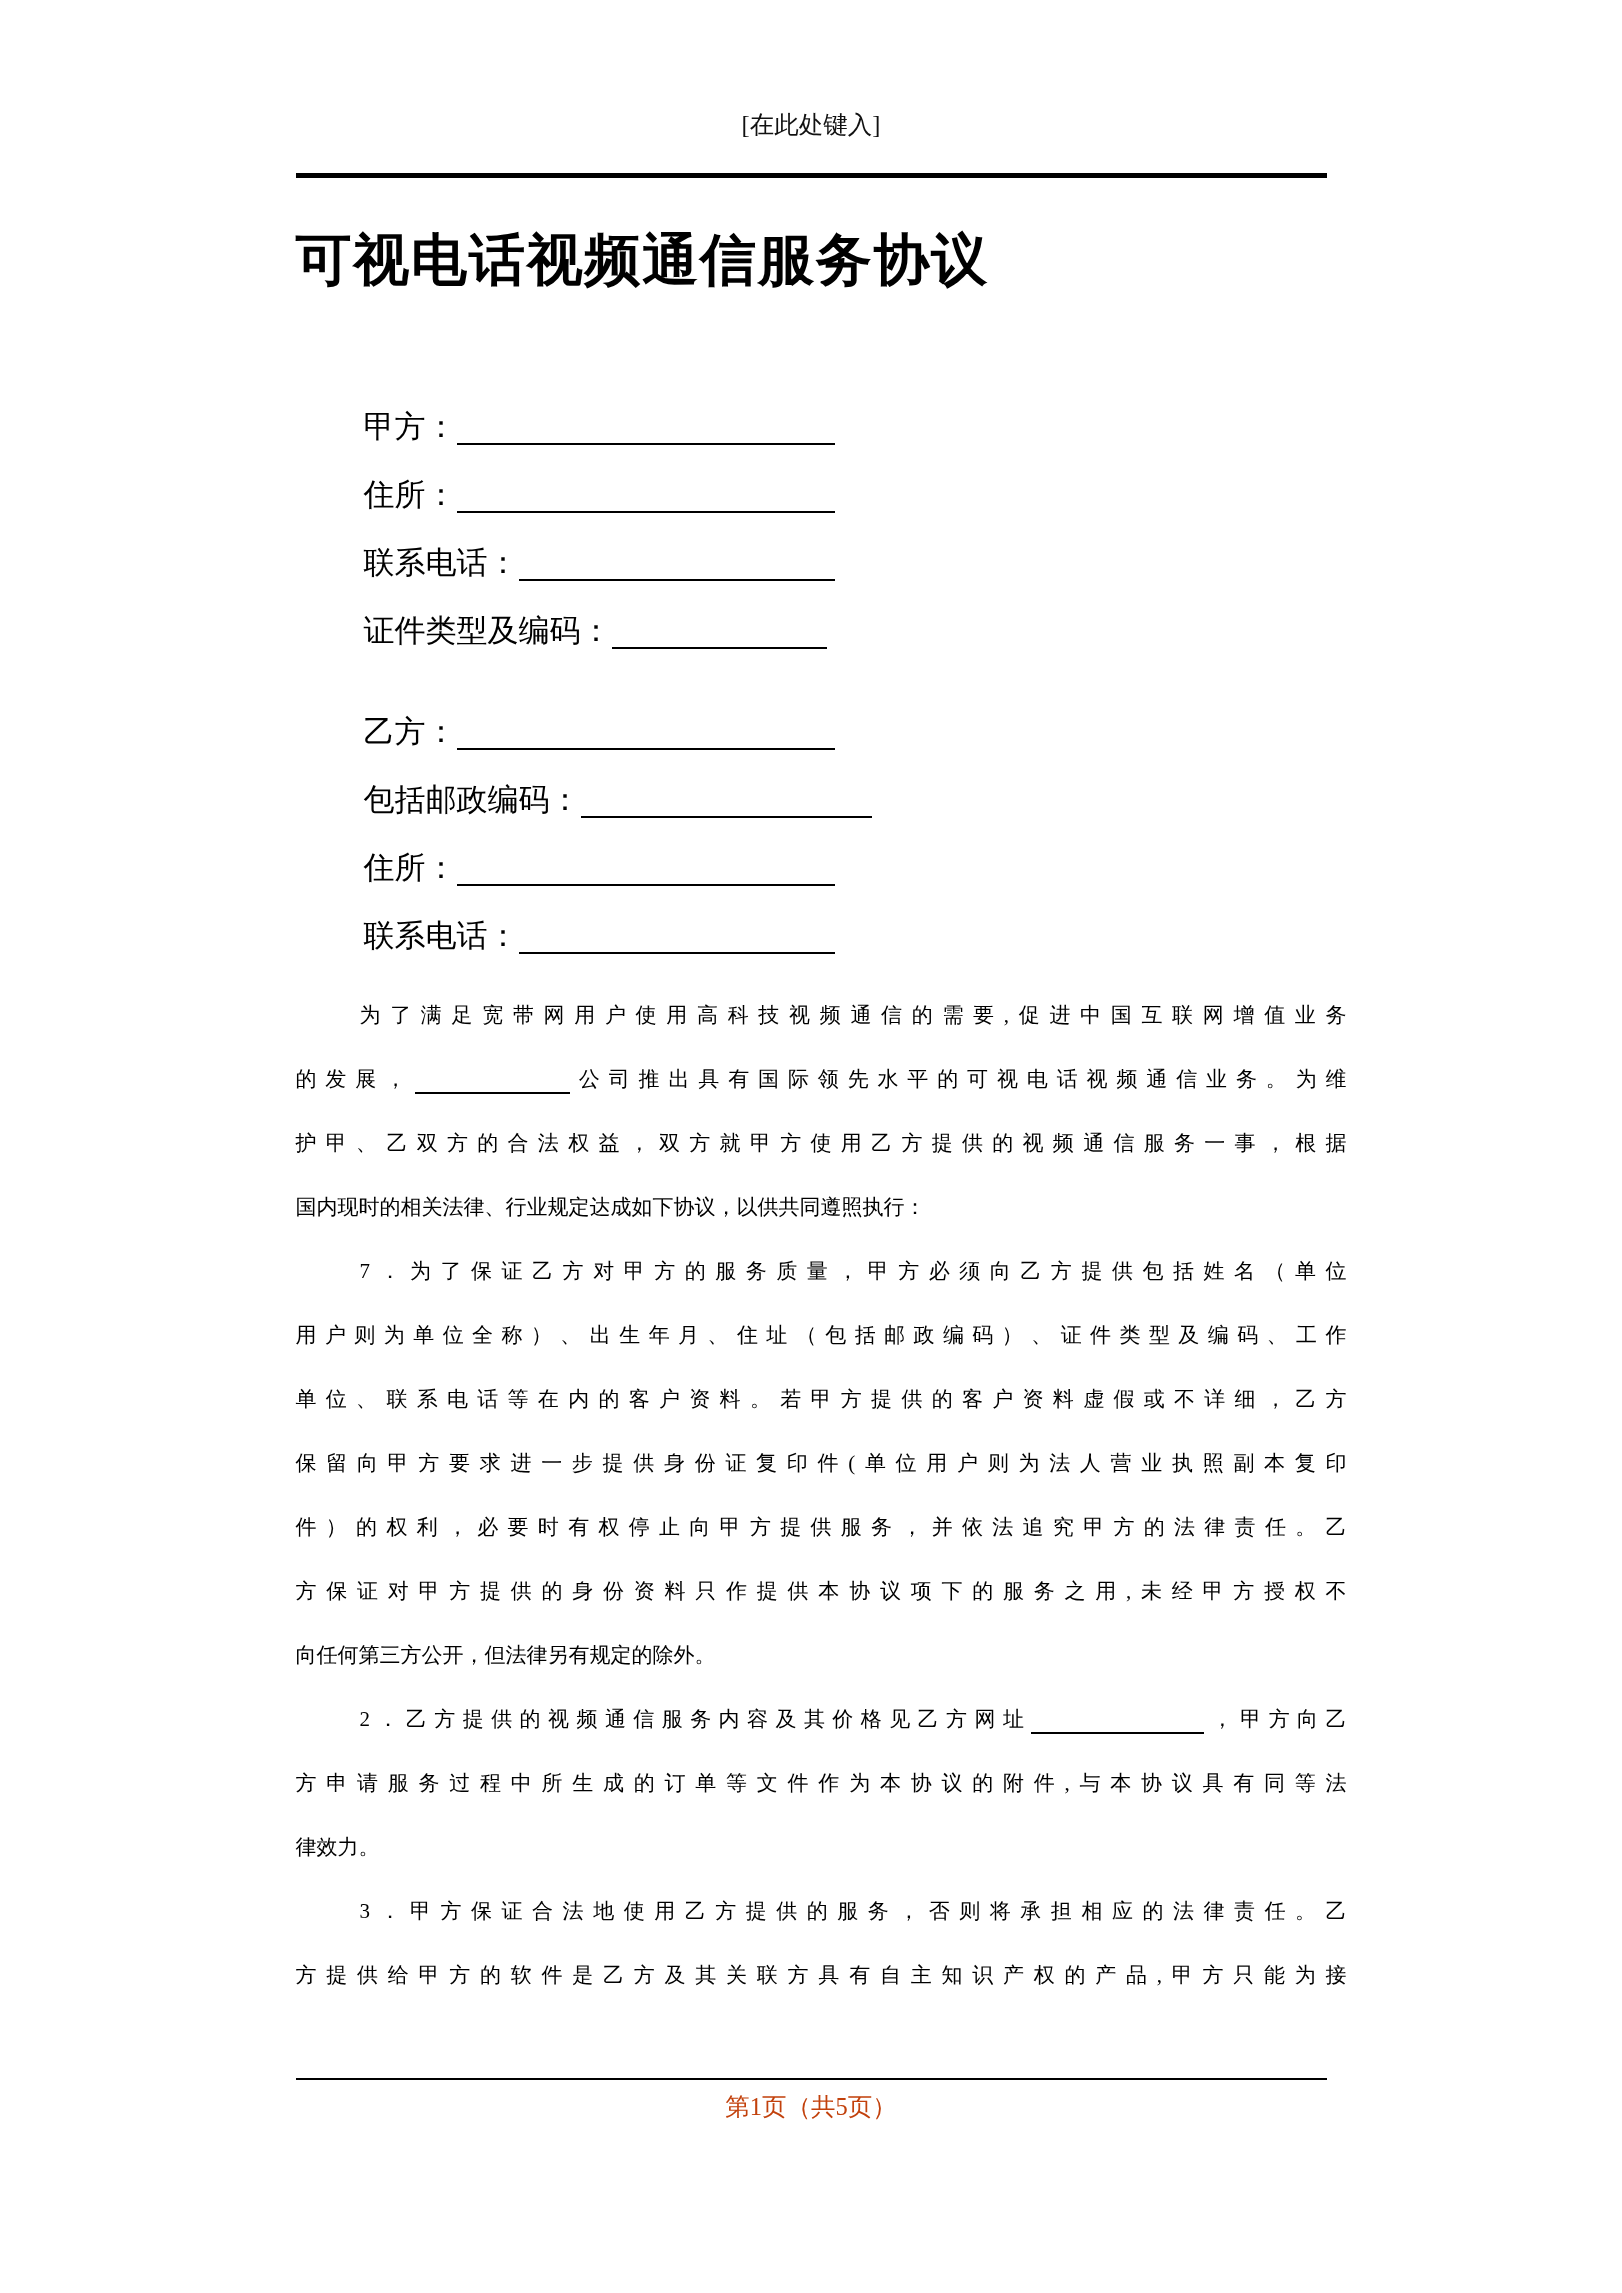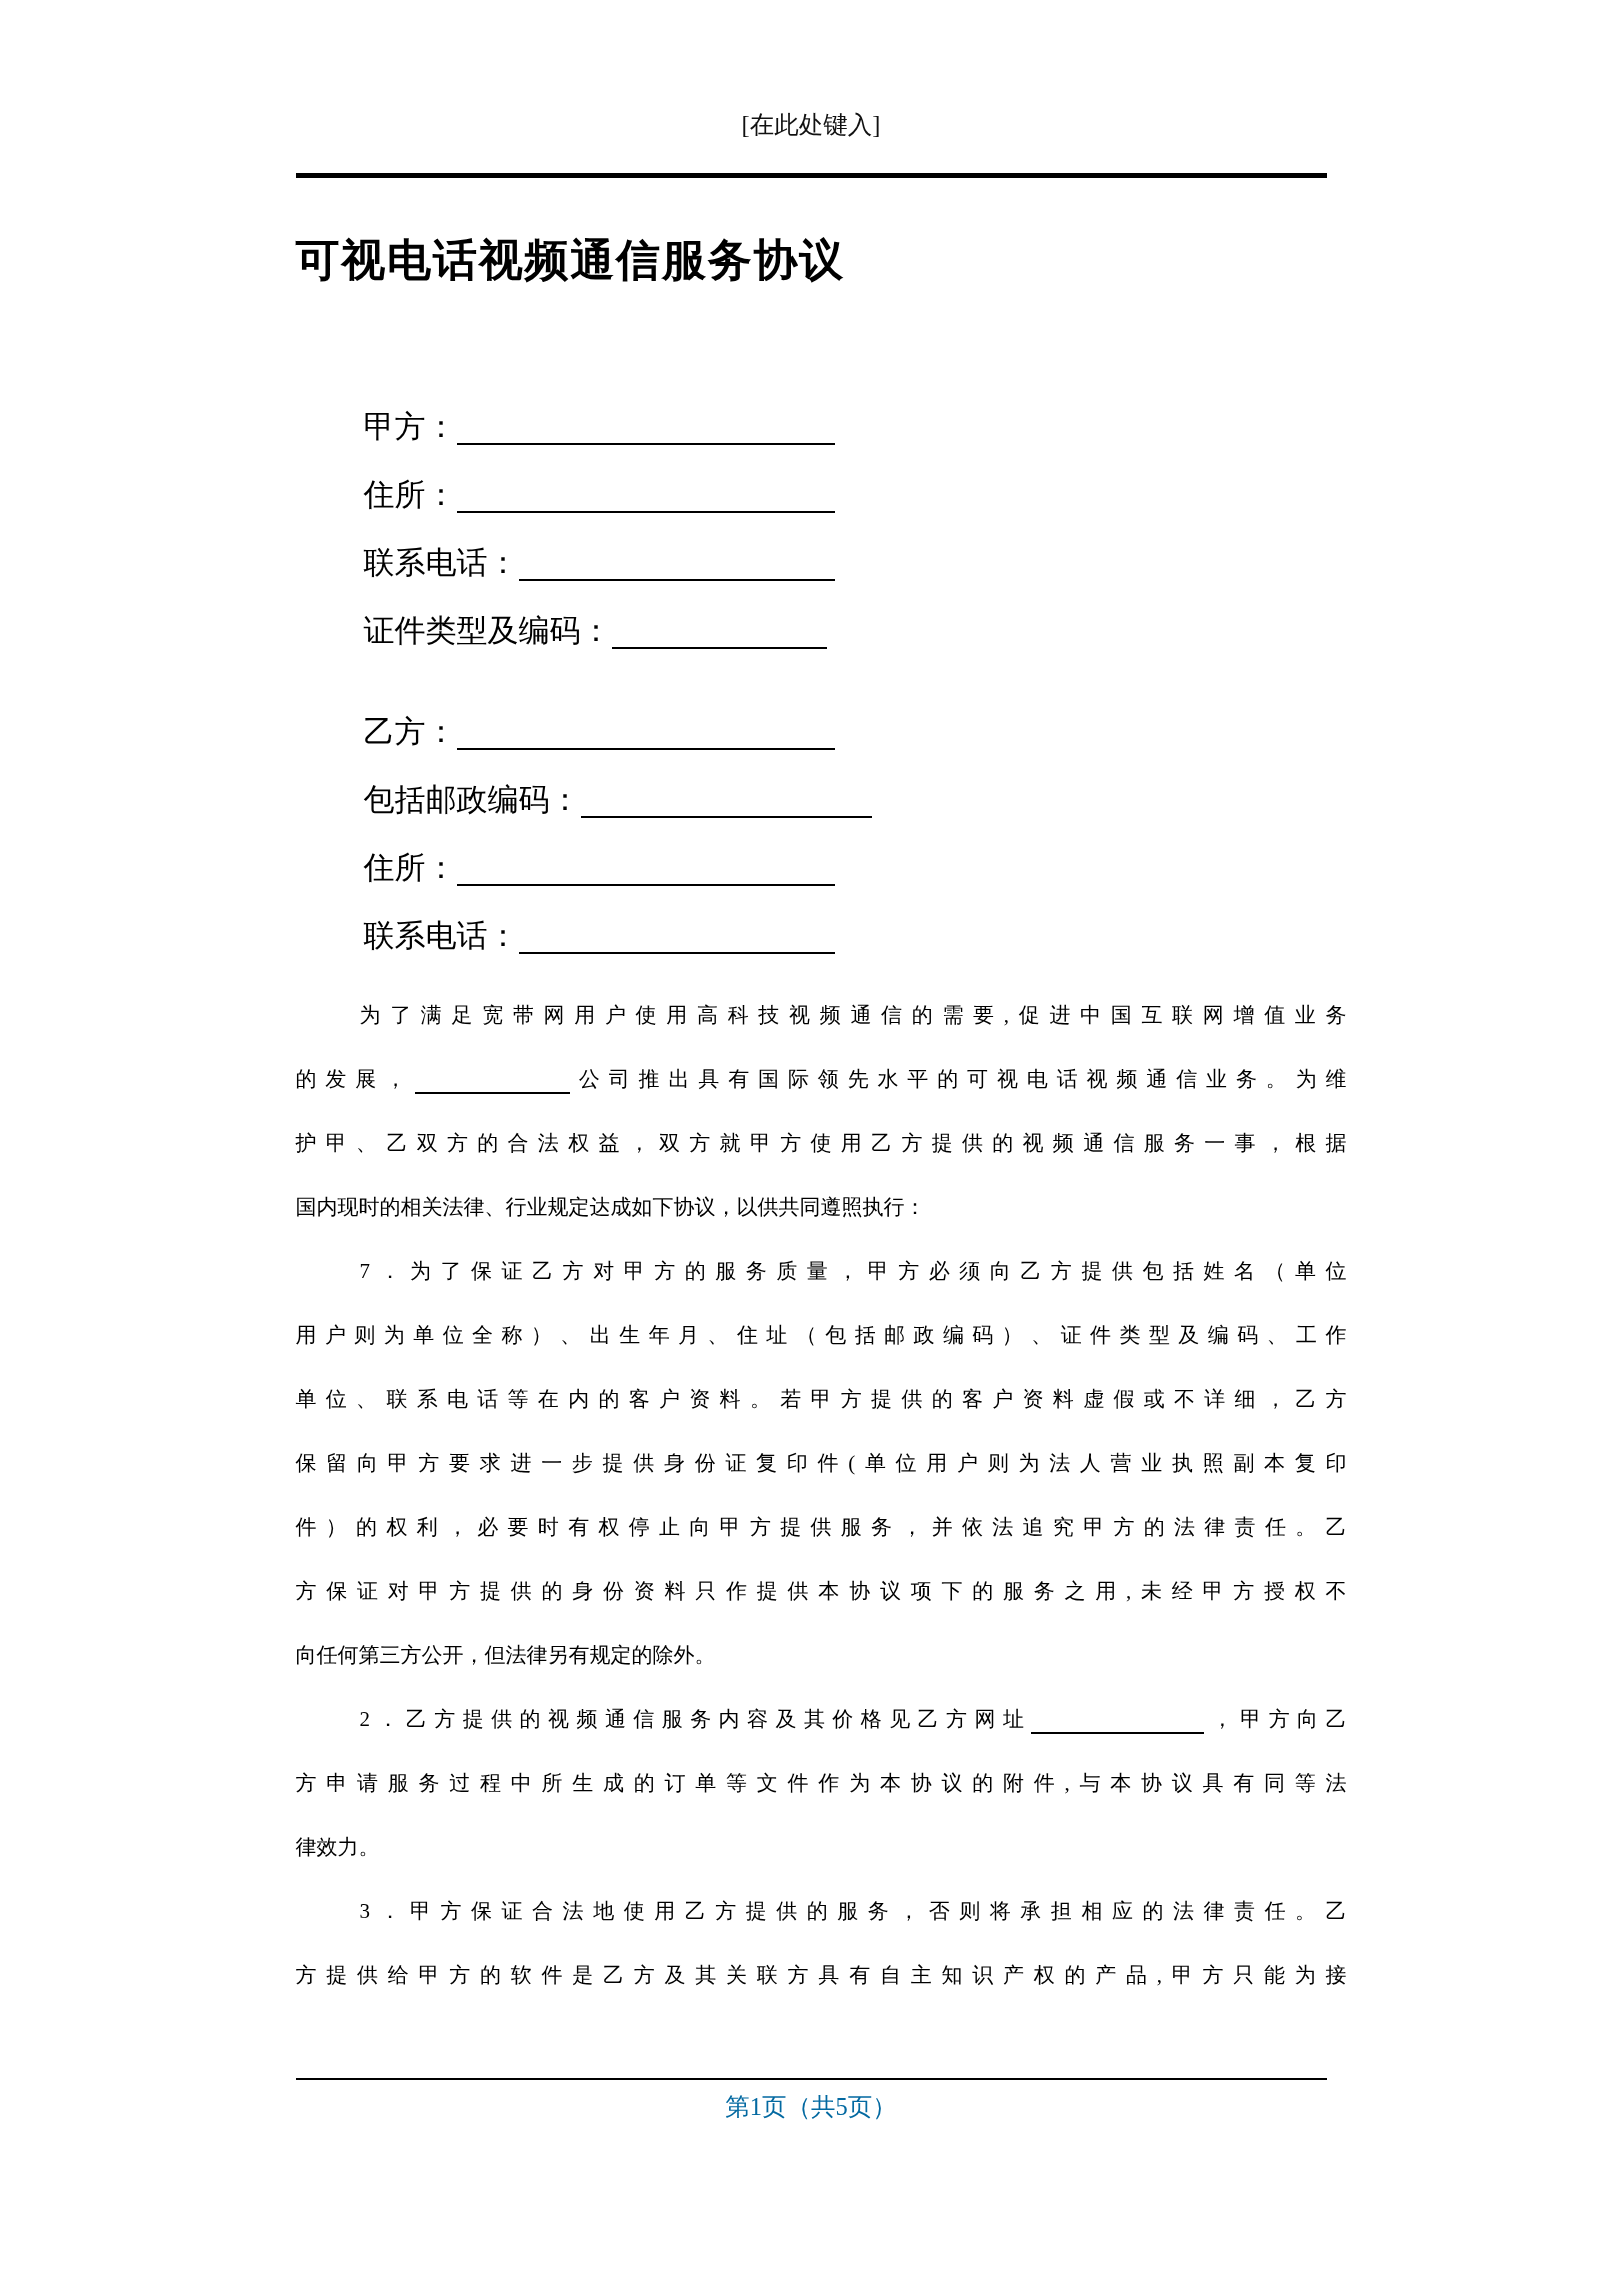--- a/index.html
+++ b/index.html
@@ -19,21 +19,21 @@
     font-size:24.5px; line-height:35px;
     color:#111111;
   }
   .hdr-rule {
     margin:31px 245px 0 245px;
     border-top:5.5px solid #000000;
   }
   
   .doc-title {
     margin:51px 227px 0 245px;
-    font-size:44px; line-height:62px;
+    font-size:56px; line-height:62px;
     font-weight:700;
     font-family:"Liberation Sans","DejaVu Sans",sans-serif;
     letter-spacing:1.8px;
   }
   
   .fields { margin-left:245px; font-size:31px; }
   .fields-a { margin-top:102px; }
   .fields-b { margin-top:33px; }
   .field-row { height:68px; line-height:68px; padding-left:68px; white-space:nowrap; }
   .blank {
@@ -56,21 +56,21 @@
   .line.indent { padding-left:64px; }
   
   .ftr-rule {
     position:absolute; left:245px; right:245px; top:2078px;
     border-top:2.7px solid #000000;
   }
   .ftr-text {
     position:absolute; top:2089px; left:0; right:0;
     text-align:center;
     font-size:24.5px; line-height:36px;
-    color:#0369a1;
+    color:#c2410c;
   }
 </style>
 </head>
 <body>
 
 <div class="page">
 
   <div class="hdr-text">[在此处键入]</div>
   <div class="hdr-rule"></div>
 

